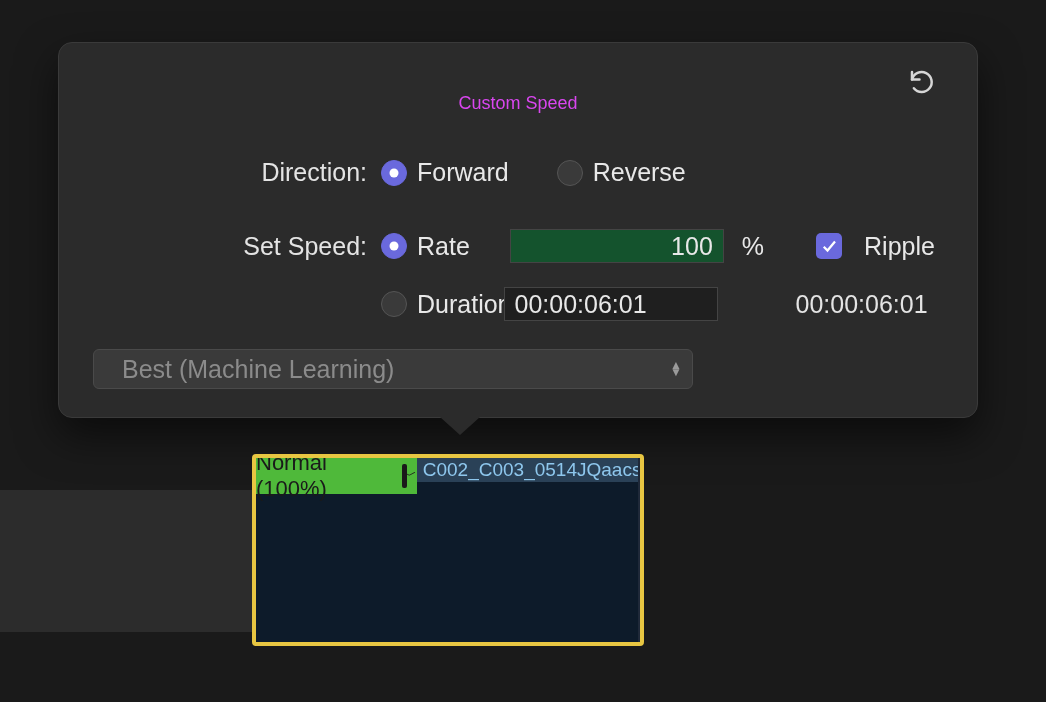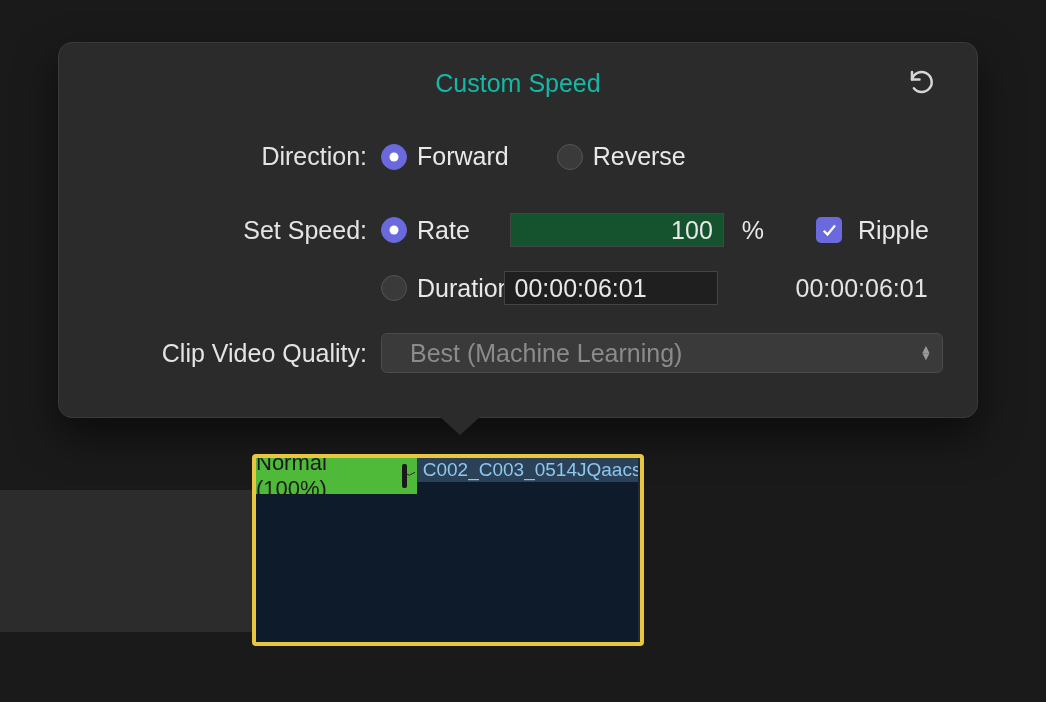--- a/index.html
+++ b/index.html
@@ -37,21 +37,21 @@
     border-top: 18px solid #2b2b2b;
   }
 
   .hdr {
     display: flex;
     align-items: center;
     justify-content: center;
     position: relative;
     margin-bottom: 44px;
   }
-  .title { font-size: 25px; color: #14b8a6; font-weight: 400; }
+  .title { font-size: 18px; color: #d946ef; font-weight: 400; margin-top: 24px; }
   .reset-btn {
     position: absolute;
     right: 4px;
     top: -2px;
     width: 34px; height: 34px;
     display: flex; align-items: center; justify-content: center;
     cursor: pointer;
     color: #d6d6d6;
   }
   .reset-btn svg { width: 30px; height: 30px; }
@@ -112,21 +112,21 @@
     font-size: 25px;
     text-align: right;
     padding: 0 10px;
     font-family: inherit;
   }
   .pct { color: #e8e8e8; }
 
   .check {
     display: flex;
     align-items: center;
-    gap: 16px;
+    gap: 22px;
     margin-left: 18px;
     cursor: pointer;
   }
   .check .box {
     width: 26px; height: 26px;
     background: #6a69dd;
     border-radius: 5px;
     display: flex; align-items: center; justify-content: center;
   }
   .check .box svg { width: 18px; height: 18px; stroke: #fff; stroke-width: 3; fill: none; }
@@ -357,21 +357,20 @@
       <div class="radio">
         <span class="dot"></span>
         <span>Duration</span>
       </div>
       <input class="dur-box" style="margin-left: -26px;" value="00:00:06:01">
       <span class="dur-static">00:00:06:01</span>
     </div>
   </div>
 
   <div class="row" style="margin-top:28px; margin-bottom:0">
-    <div class="label">Clip Video Quality:</div>
     <div class="controls">
       <div class="quality-select">
         <span>Best (Machine Learning)</span>
         <span class="stepper">
           <span>▲</span>
             <span>▼</span>
         </span>
       </div>
     </div>
   </div>

